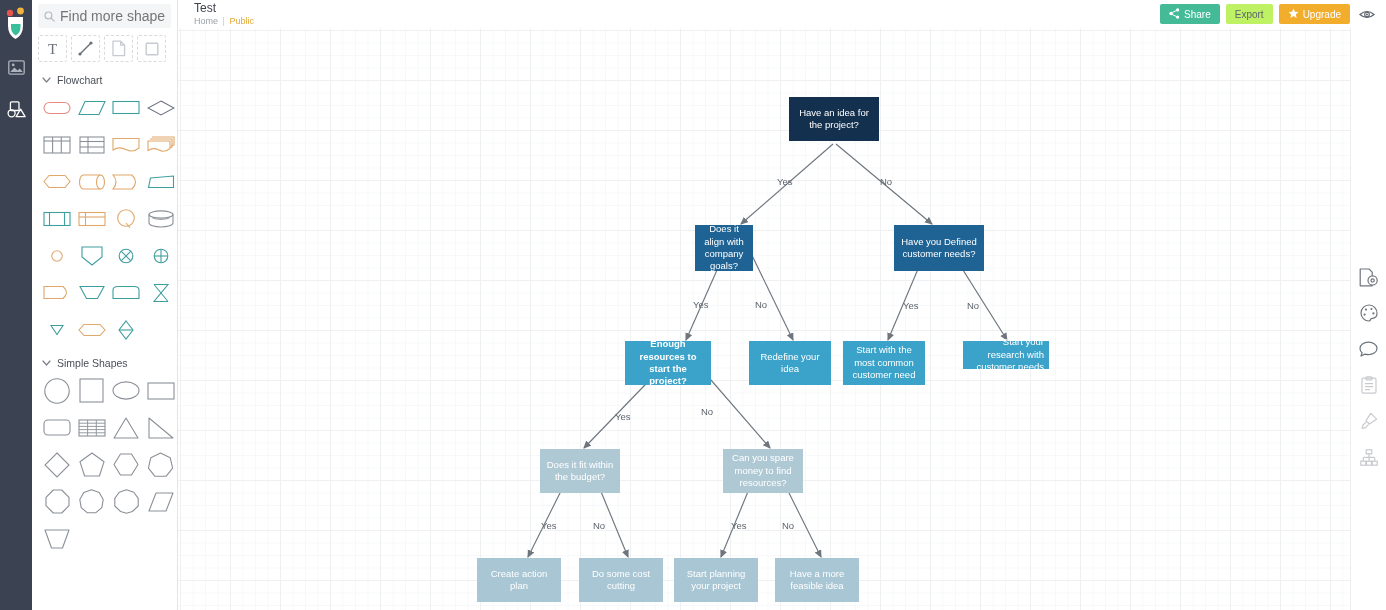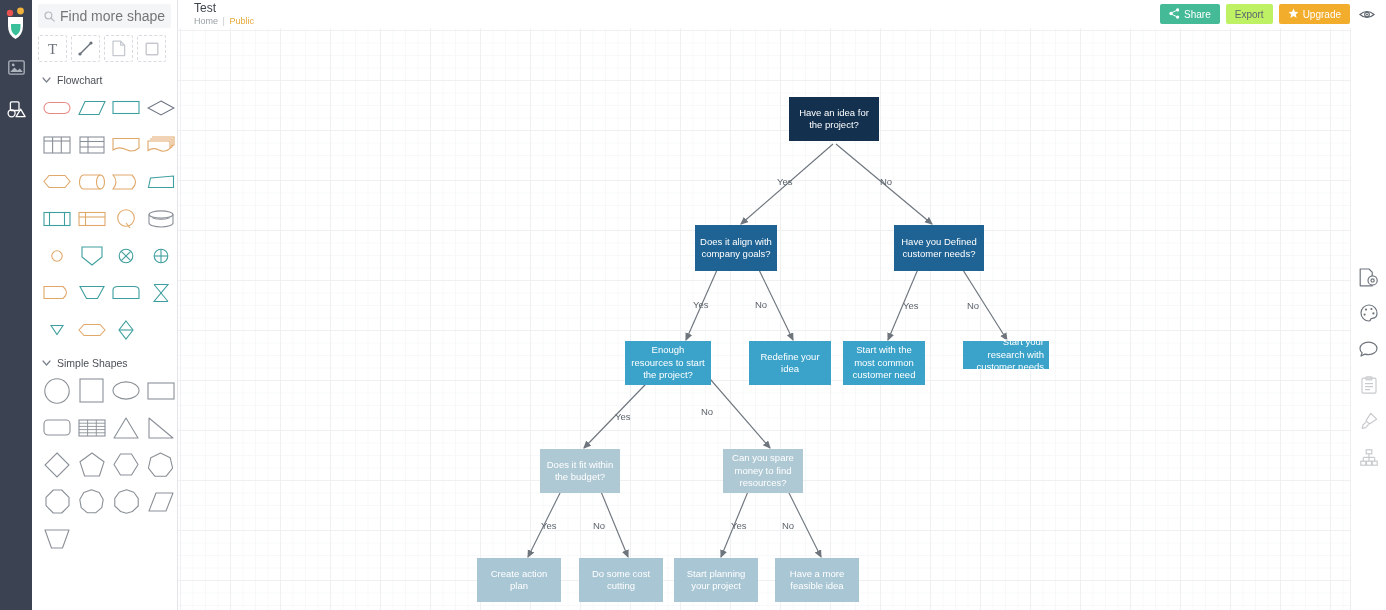--- a/index.html
+++ b/index.html
@@ -576,24 +576,24 @@
 
           <path d="M396 437 L350 529"></path>
           <path d="M412 437 L450 529"></path>
           <path d="M581 437 L543 529"></path>
           <path d="M597 437 L643 529"></path>
         </g>
       </svg>
 
       <div class="node" style="left:611px; top:69px; width:90px; height:44px; background:#13304f;">Have an idea for the project?</div>
 
-      <div class="node" style="left:517px; top:197px; width:82px; height:46px; background:#1f6394;">Does it align with company goals?</div>
+      <div class="node" style="left:517px; top:197px; width:58px; height:46px; background:#1f6394;">Does it align with company goals?</div>
       <div class="node" style="left:716px; top:197px; width:90px; height:46px; background:#1f6394;">Have you Defined customer needs?</div>
 
-      <div class="node" style="left:447px; top:313px; width:86px; height:44px; background:#3ba3ca;">Enough resources to start the project?</div>
+      <div class="node" style="left:447px; top:313px; width:86px; height:44px; background:#3ba3ca;font-weight:bold;">Enough resources to start the project?</div>
       <div class="node" style="left:571px; top:313px; width:82px; height:44px; background:#3ba3ca;">Redefine your idea</div>
       <div class="node" style="left:665px; top:313px; width:82px; height:44px; background:#3ba3ca;">Start with the most common customer need</div>
       <div class="node" style="left:785px; top:313px; width:86px; height:28px; background:#3ba3ca;text-align:right;">Start your research with customer needs</div>
 
       <div class="node" style="left:362px; top:421px; width:80px; height:44px; background:#afc9d4;">Does it fit within the budget?</div>
       <div class="node" style="left:545px; top:421px; width:80px; height:44px; background:#afc9d4;">Can you spare money to find resources?</div>
 
       <div class="node" style="left:299px; top:530px; width:84px; height:44px; background:#a9c6d4;">Create action plan</div>
       <div class="node" style="left:401px; top:530px; width:84px; height:44px; background:#a9c6d4;">Do some cost cutting</div>
       <div class="node" style="left:496px; top:530px; width:84px; height:44px; background:#a9c6d4;">Start planning your project</div>

